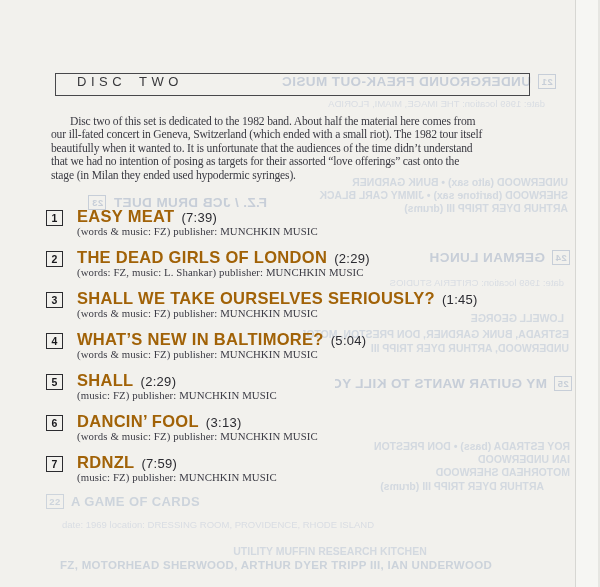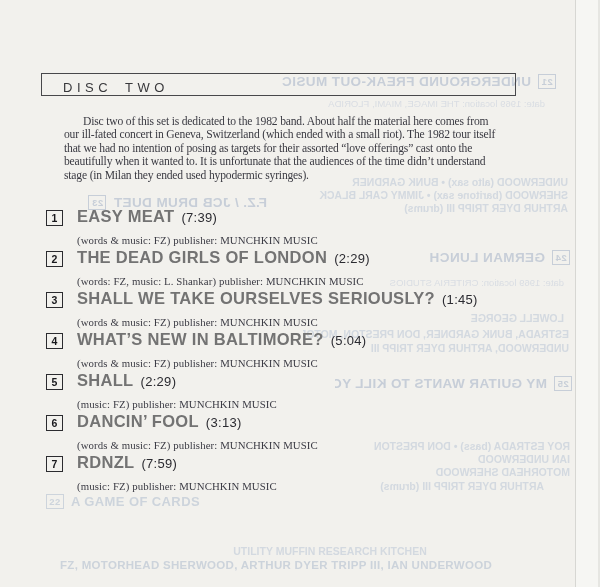--- a/index.html
+++ b/index.html
@@ -27,56 +27,56 @@
   .gs {font-size:9.5px;color:#d9dde3;}
   .gs2{font-size:10.5px;font-weight:700;color:#d3d9e0;}
   .gnum{
     flex:0 0 auto;display:inline-flex;align-items:center;justify-content:center;
     min-width:12px;height:13px;padding:0 2px;border:1px solid currentColor;
     font-size:9.5px;font-weight:700;
   }
 
   
   .header-box{
-    position:absolute;left:41px;top:73px;width:473px;height:21px;
+    position:absolute;left:55px;top:73px;width:473px;height:21px;
     border:1.5px solid #48484b;z-index:2;background:transparent;
-    display:flex;align-items:flex-end;
+    display:flex;align-items:flex-start;
   }
   .header-box .label{
     padding-left:21px;font-size:13px;font-weight:400;color:#38383b;
     letter-spacing:4.5px;word-spacing:5px;
   }
 
   .intro{
-    position:absolute;left:64px;top:115px;width:505px;z-index:2;
+    position:absolute;left:51px;top:115px;width:505px;z-index:2;
     font-family:"Liberation Serif",serif;font-size:11.6px;line-height:13.4px;
     letter-spacing:-0.18px;color:#3a3a42;
   }
   .intro .line{white-space:nowrap;}
   .intro .line:first-child{padding-left:19px;}
 
   .tracks{
     position:absolute;left:46px;top:208px;width:520px;z-index:2;
     list-style:none;margin:0;padding:0;
   }
   .track{display:flex;align-items:flex-start;margin-bottom:10px;height:31px;}
   .num-box{
     flex:0 0 auto;width:15px;height:14px;margin:2px 14px 0 0;
     border:1.4px solid #2b2b2f;display:flex;align-items:center;justify-content:center;
     font-size:10.5px;font-weight:700;color:#18181c;background:transparent;
   }
   .t-line{display:flex;align-items:baseline;}
   .t-title{
-    font-size:16.5px;font-weight:700;color:#737373;letter-spacing:.3px;line-height:17px;
+    font-size:16.5px;font-weight:700;color:#a16207;letter-spacing:.3px;line-height:17px;
   }
   .t-dur{
     margin-left:7px;font-size:13px;font-weight:400;color:#2b2b31;letter-spacing:.3px;
   }
   .t-credit{
-    margin-top:9px;font-family:"Liberation Serif",serif;font-size:10.8px;
+    margin-top:0;font-family:"Liberation Serif",serif;font-size:10.8px;
     color:#3b3b44;letter-spacing:.1px;
   }
 </style>
 </head>
 <body>
 
 <div class="page">
 
   <div class="ghost gb mir" style="left:250px;top:74px;width:306px;">
       <span class="gnum">21</span>
@@ -127,36 +127,39 @@
   <div class="ghost gs2 mir" style="left:368px;top:466px;width:202px;">
       <span>MOTORHEAD SHERWOOD</span>
     </div>
   <div class="ghost gs2 mir" style="left:286px;top:480px;width:258px;">
       <span>ARTHUR DYER TRIPP III (drums)</span>
     </div>
   <div class="ghost gb2" style="left:46px;top:494px;width:260px;text-align:right;">
       <span class="gnum">22</span>
       <span>A GAME OF CARDS</span>
     </div>
+  <div class="ghost gs" style="left:62px;top:519px;width:440px;">
+      <span>date: 1969 location: DRESSING ROOM, PROVIDENCE, RHODE ISLAND</span>
+    </div>
   <div class="ghost gs2" style="left:185px;top:545px;width:290px;justify-content:center;">
       <span>UTILITY MUFFIN RESEARCH KITCHEN</span>
     </div>
   <div class="ghost gb3" style="left:60px;top:559px;width:480px;">
       <span>FZ, MOTORHEAD SHERWOOD, ARTHUR DYER TRIPP III, IAN UNDERWOOD</span>
     </div>
 
   <div class="header-box">
     <span class="label">DISC TWO</span>
   </div>
 
   <div class="intro">
     <div class="line">Disc two of this set is dedicated to the 1982 band. About half the material here comes from</div>
     <div class="line">our ill-fated concert in Geneva, Switzerland (which ended with a small riot). The 1982 tour itself</div>
+    <div class="line">beautifully when it wanted to. It is unfortunate that the audiences of the time didn’t understand</div>
     <div class="line">that we had no intention of posing as targets for their assorted “love offerings” cast onto the</div>
-    <div class="line">beautifully when it wanted to. It is unfortunate that the audiences of the time didn’t understand</div>
     <div class="line">stage (in Milan they ended used hypodermic syringes).</div>
   </div>
 
   <ol class="tracks">
     <li class="track">
       <span class="num-box">
           <span>1</span>
         </span>
       <div class="t-col">
         <div class="t-line">

